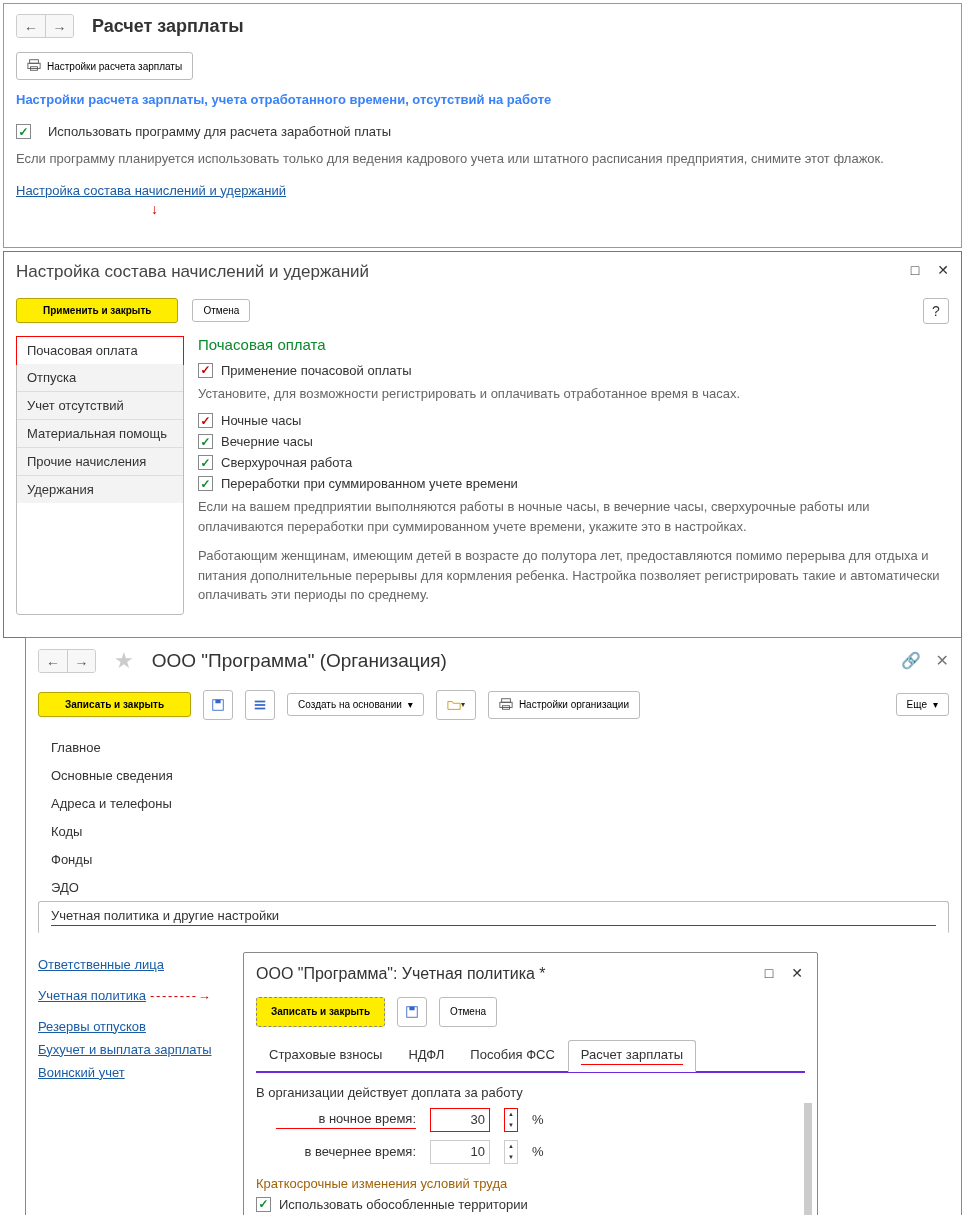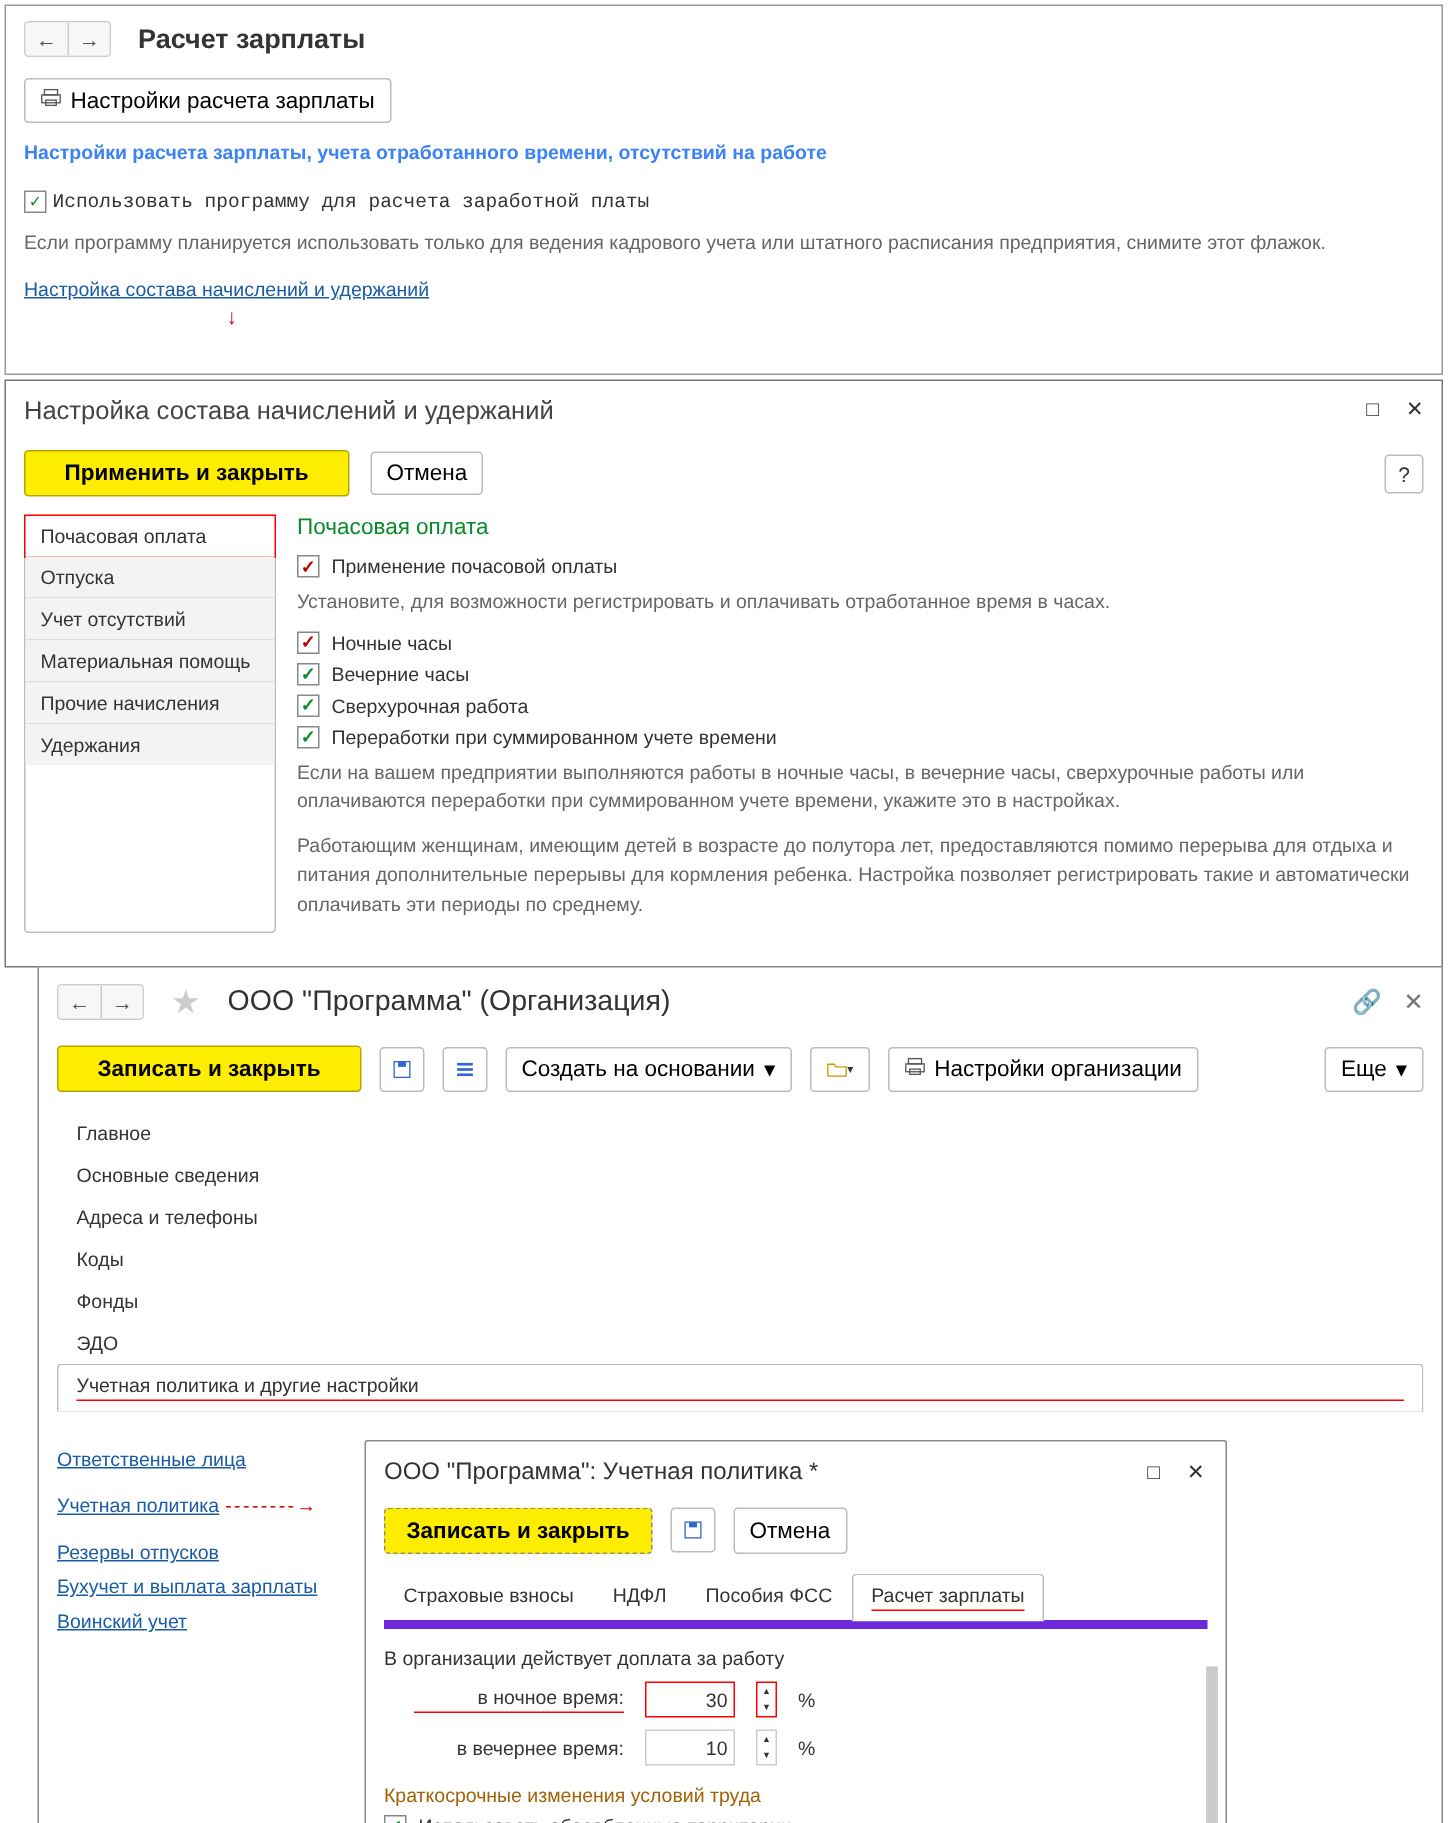--- a/index.html
+++ b/index.html
@@ -4,26 +4,26 @@
 <style>
   * { box-sizing: border-box; margin: 0; padding: 0; }
   body { font-family: Arial, sans-serif; font-size: 13px; color: #333; background: #fff; width: 965px; }
   .panel { border: 1px solid #999; background: #fff; position: relative; }
   .panel1 { margin: 3px; padding: 10px 12px 30px 12px; }
   .nav-arrows { display: inline-flex; border: 1px solid #ccc; border-radius: 3px; overflow: hidden; }
   .nav-btn { width: 28px; height: 22px; border: none; background: #f7f7f7; display:flex; align-items:center; justify-content:center; font-size: 14px; color:#555; }
   .nav-btn + .nav-btn { border-left: 1px solid #ccc; }
   .top-row { display:flex; align-items:center; gap:18px; margin-bottom:14px; }
   h1.title { font-size: 18px; font-weight: bold; }
-  .btn { border: 1px solid #bbb; background: #fff; padding: 5px 10px; border-radius: 3px; display:inline-flex; align-items:center; gap:6px; font-size: 15px; cursor:pointer; }
+  .btn { border: 1px solid #bbb; background: #fff; padding: 5px 10px; border-radius: 3px; display:inline-flex; align-items:center; gap:6px; font-size: 10px; cursor:pointer; }
   .btn-yellow { background: #ffed00; border-color: #b5a500; font-weight: bold; padding: 6px 26px; }
   .btn-yellow-dashed { background: #ffed00; border: 1px dashed #888; font-weight: bold; padding: 6px 14px; }
   .help-text { color: #666; margin: 10px 0 14px 0; line-height: 1.5; }
   .link { color: #1a5ba6; text-decoration: underline; cursor: pointer; }
-  .checkbox { display: inline-flex; align-items: center; gap: 4px; font-family: Liberation Mono, monospace; }
+  .checkbox { display: inline-flex; align-items: center; gap: 17px; }
   .cb { width: 15px; height: 15px; border: 1px solid #888; display:inline-flex; align-items:center; justify-content:center; font-size: 12px; background:#fff; }
   .cb.green::after { content:"✓"; color: #0a8a2a; font-weight:bold; }
   .cb.red::after { content:"✓"; color: #c00000; font-weight:bold; }
   .red-arrow { color: #c00; font-size: 14px; margin-left: 135px; margin-top:3px; }
 
   
   .panel2 { margin: 0 3px 0 3px; border: 1px solid #777; padding: 10px 12px 22px 12px; position: relative; }
   .panel2 h2 { font-size: 17px; font-weight: normal; color: #444; margin-bottom: 16px; }
   .win-icons { position: absolute; top: 10px; right: 12px; display:flex; gap:18px; font-size:14px; }
   .win-icons span { cursor:pointer; }
@@ -52,21 +52,21 @@
   .red-underline::after { content:""; display:block; height:1px; background:red; margin-top:2px; }
   .left-links { padding:4px 0; }
   .left-links .link { display:block; margin: 8px 0; }
   .dashed-arrow { color:#c00; letter-spacing: -1px; }
 
   
   .panel4 { border:1px solid #888; border-radius:2px; padding:12px; position:relative; background:#fff; margin-left:205px; margin-top:-140px; width:575px; height:400px; }
   .panel4 h2 { font-size: 16px; font-weight:normal; margin-bottom:14px; }
   .panel4 .win-icons { top:12px; right:14px; }
   .panel4-toolbar { display:flex; gap:12px; margin-bottom:12px; }
-  .tabs4 { display:flex; border-bottom:6px solid #6d28d9; margin-bottom:12px; }
+  .tabs4 { display:flex; border-bottom:2px solid #6d28d9; margin-bottom:12px; }
   .form-row { display:flex; align-items:center; gap:14px; margin:8px 0 8px 20px; }
   .label-right { width:140px; text-align:right; }
   .num-input { width:60px; border:1px solid #ccc; height:24px; display:flex; align-items:center; justify-content:flex-end; padding-right:4px; }
   .num-input.red { border-color:red; }
   .spinner { width:14px; height:24px; border:1px solid #ccc; display:flex; flex-direction:column; font-size:6px; align-items:center; justify-content:space-around; }
   .spinner.red { border-color:red; }
   .section-green { color:#a16207; margin-top:12px; }
   .scrollbar { position:absolute; right:5px; top:150px; width:8px; height:220px; background:#eee; }
   .scrollbar-thumb { width:100%; height:190px; background:#ccc; }
   svg.icon-sm { width:14px; height:14px; }

